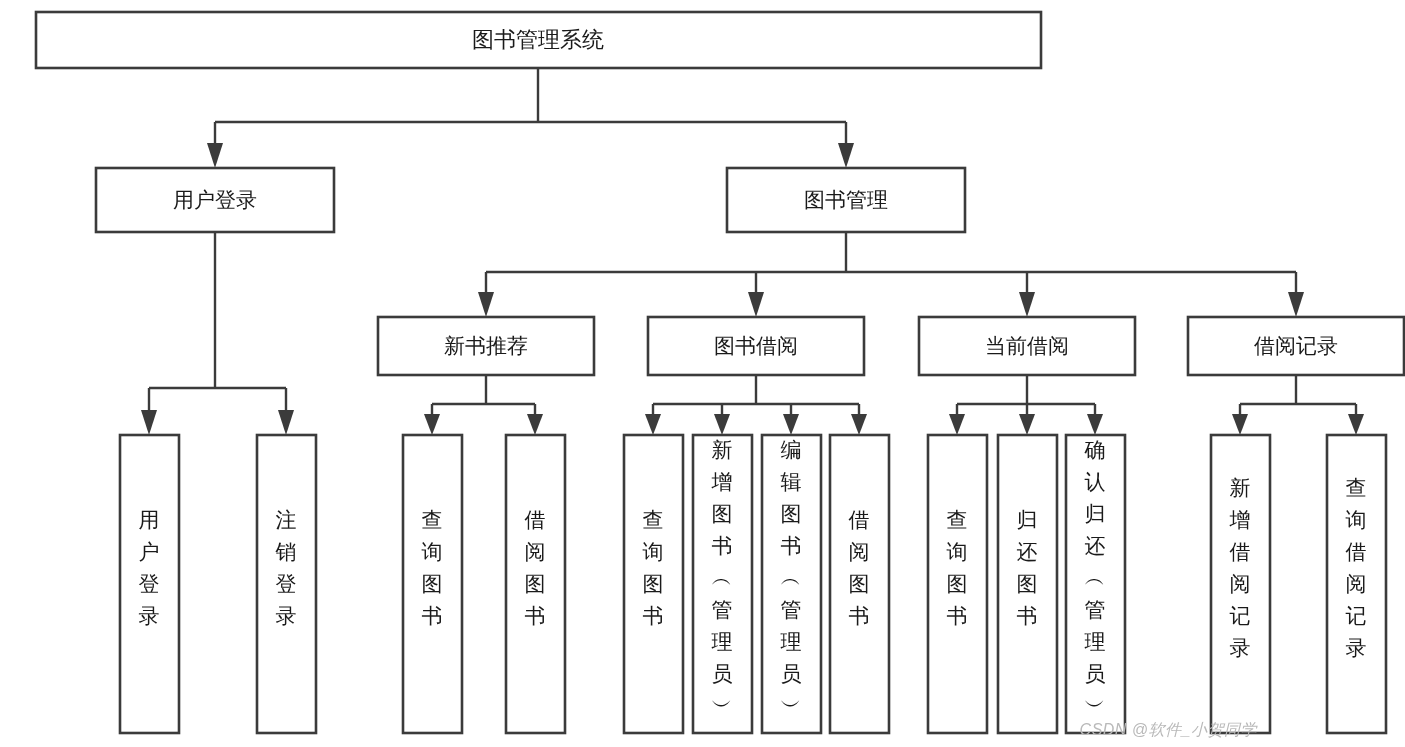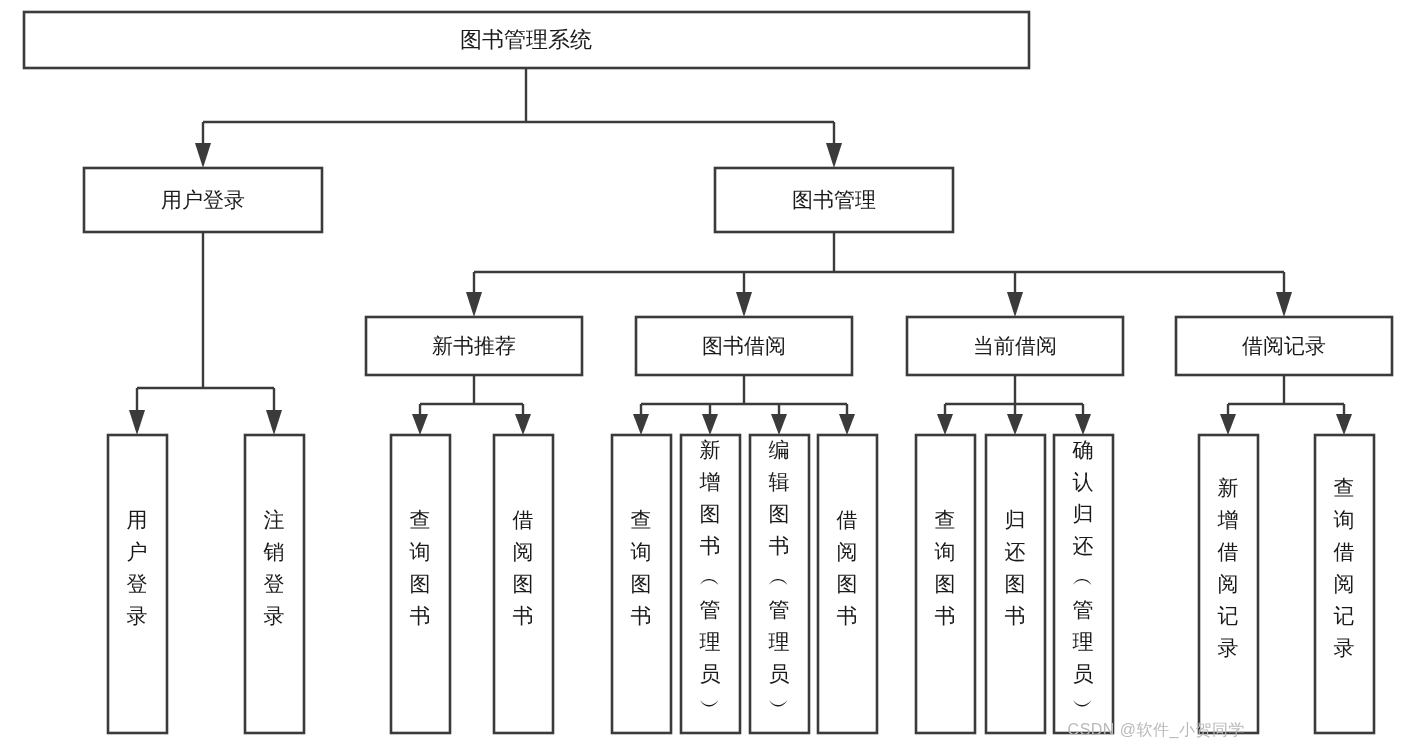--- a/index.html
+++ b/index.html
@@ -9,21 +9,21 @@
   }
   body {
     width: 1405px;
     height: 747px;
     font-family: "Liberation Sans", "DejaVu Sans", sans-serif;
     position: relative;
     overflow: hidden;
   }
   #diagram-root {
     position: absolute;
-    left: 4px;
+    left: 16px;
     top: 0;
     width: 1253px;
     height: 747px;
   }
   .node-box {
     fill: #ffffff;
     stroke: #3b3b3b;
     stroke-width: 2.6;
   }
   .node-label {
@@ -54,20 +54,21 @@
   .watermark {
     position: absolute;
     right: 12px;
     bottom: 6px;
     font-family: "Liberation Sans", "DejaVu Sans", sans-serif;
     font-size: 16px;
     color: #b9b9b9;
     letter-spacing: 0.5px;
     white-space: nowrap;
     user-select: none;
+    font-style: italic;
   }
 </style>
 </head>
 <body>
 
 <div id="diagram-root">
   <svg width="1405" height="747" viewBox="0 0 1405 747" xmlns="http://www.w3.org/2000/svg">
 
     <g>
       <path class="edge" d="M522,68 L522,122"></path>

